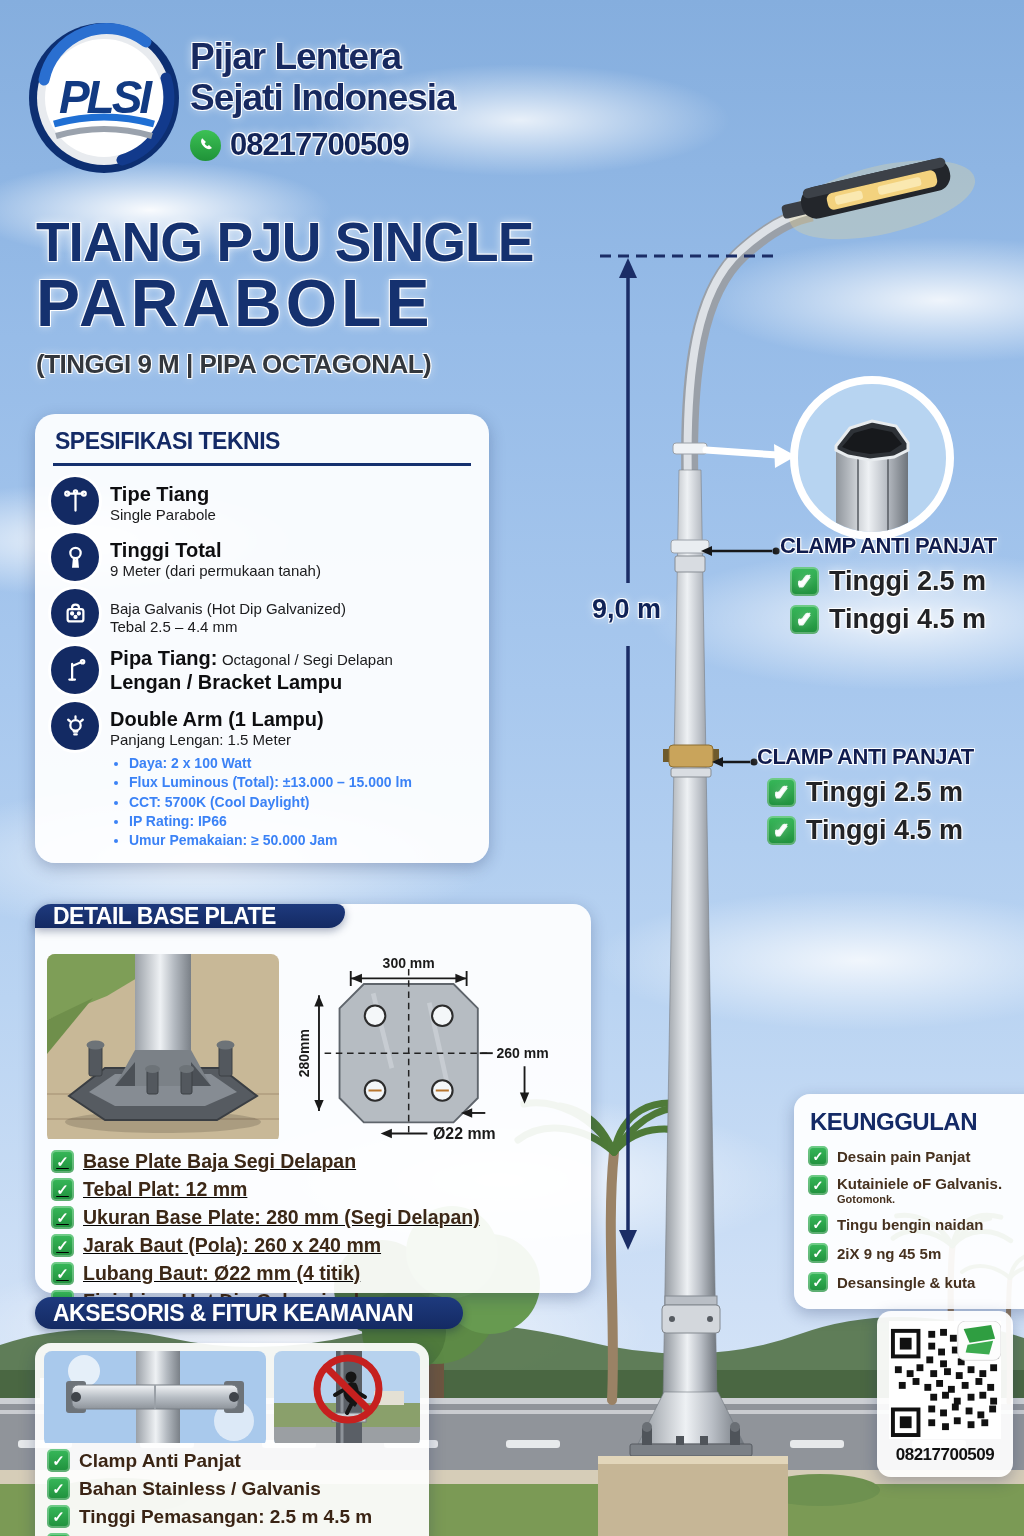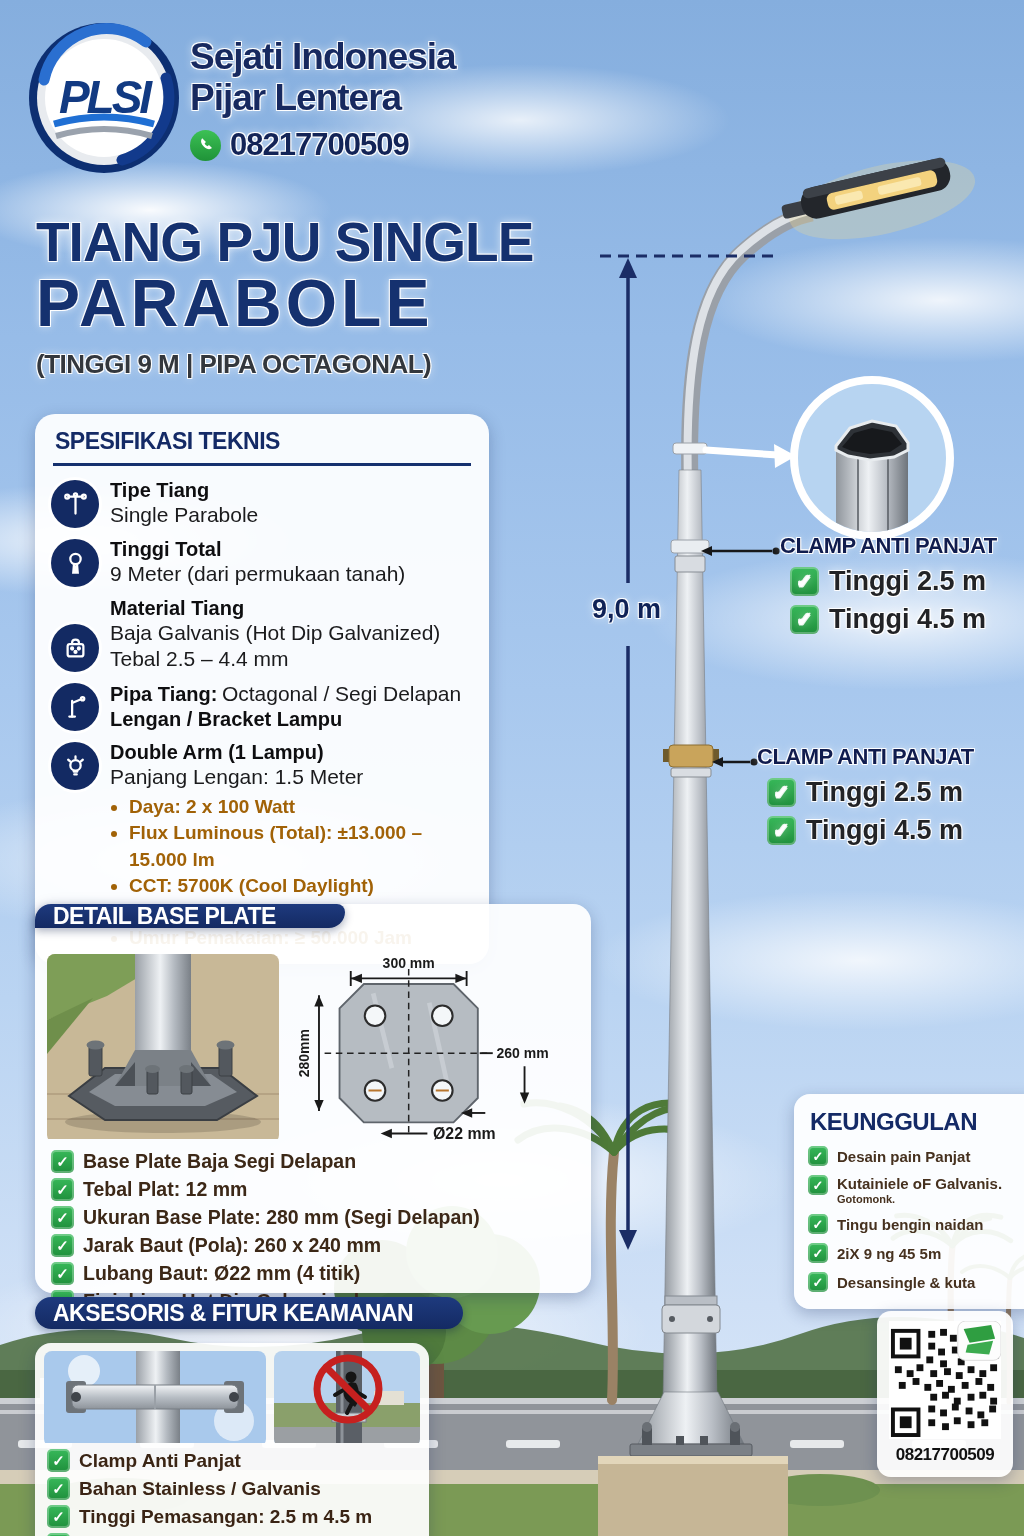--- a/index.html
+++ b/index.html
@@ -33,41 +33,41 @@
   .tsub{font-size:26px;font-weight:bold;color:#33373d;margin-top:12px;letter-spacing:-0.5px;}
   
   .card{position:absolute;background:rgba(255,255,255,.93);border-radius:20px;box-shadow:0 5px 16px rgba(20,40,90,.28);}
   .spec-card{left:35px;top:414px;width:422px;padding:12px 16px 10px 16px;}
   .spec-card h2{margin:2px 0 0 4px;font-size:23px;color:#142a66;letter-spacing:-0.5px;}
   .rule{border:none;border-top:3px solid #15306e;margin:8px 2px 11px 2px;}
   .spec-item{display:flex;gap:11px;margin-bottom:8px;align-items:flex-end;}
   .spec-ico{width:48px;height:48px;border-radius:50%;background:#132a63;flex:none;display:flex;align-items:center;justify-content:center;box-shadow:0 0 0 3px rgba(255,255,255,.9);}
   .spec-txt{padding-top:1px;}
   .spec-txt .t{font-weight:bold;font-size:20px;color:#0e0e10;line-height:1.2;}
-  .spec-txt .l{font-size:21px;color:#1b1b1d;line-height:1.24;}
+  .spec-txt .l{font-size:15px;color:#1b1b1d;line-height:1.24;}
   ul.bullets{margin:4px 0 2px 62px;padding-left:16px;}
-  ul.bullets li{font-size:19px;font-weight:bold;color:#a16207;line-height:1.38;}
+  ul.bullets li{font-size:14px;font-weight:bold;color:#3b82f6;line-height:1.38;}
   
   .callout{color:#101c4e;}
   .callout .ct{font-size:22px;font-weight:bold;letter-spacing:-0.5px;}
   .crow{display:flex;align-items:center;gap:10px;margin-top:7px;margin-left:10px;}
   .crow .lbl{font-size:27px;font-weight:bold;color:#222326;}
   .chk{display:inline-flex;align-items:center;justify-content:center;background:linear-gradient(180deg,#38b95a,#1f8f3c);border-radius:6px;color:#fff;flex:none;box-shadow:inset 0 0 0 2px rgba(255,255,255,.28);}
   .chk::after{content:"✓";font-weight:bold;}
   .chk.lg{width:29px;height:29px;font-size:19px;}
   .chk.md{width:23px;height:23px;font-size:15px;border-radius:5px;}
   .chk.sm{width:20px;height:20px;font-size:13px;border-radius:5px;}
   .height-label{left:592px;top:594px;font-size:27px;font-weight:bold;color:#0f2257;}
   
   .bp-card{left:35px;top:904px;width:556px;height:389px;border-radius:18px;}
   .bar{position:absolute;background:linear-gradient(180deg,#1e3a7e,#142a63);color:#fff;font-weight:bold;display:flex;align-items:center;padding:0 18px;box-shadow:0 3px 8px rgba(10,25,70,.35);}
   .bp-bar{left:0;top:0;width:274px;height:24px;border-radius:16px 8px 16px 0;font-size:23px;letter-spacing:-0.5px;}
   .bp-photos{position:absolute;left:12px;top:50px;display:flex;gap:10px;align-items:center;}
   .photo{border-radius:8px;overflow:hidden;flex:none;}
-  .bp-list{position:absolute;left:16px;top:246px;right:12px;}
+  .bp-list{position:absolute;left:16px;top:246px;right:12px;text-decoration:underline;}
   .bp-list .crow,.ak-list .crow{margin:0 0 5px 0;gap:9px;}
   .bp-list .lbl{font-size:19.5px;font-weight:bold;color:#3c2817;}
   
   .ku-card{left:794px;top:1094px;width:226px;padding:12px 12px 8px 14px;border-radius:16px;}
   .ku-card h2{margin:2px 0 10px 2px;font-size:24px;color:#142a66;letter-spacing:-0.5px;}
   .ku-row{display:flex;gap:9px;margin-bottom:9px;align-items:flex-start;}
   .ku-row .lbl{font-size:15px;font-weight:bold;color:#46311f;line-height:1.15;padding-top:2px;}
   .ku-row .sub{font-size:11px;font-weight:bold;color:#46311f;}
   
   .ak-bar{left:35px;top:1297px;width:392px;height:32px;border-radius:16px;font-size:23px;letter-spacing:-0.5px;}
@@ -243,22 +243,22 @@
     <circle cx="78" cy="78" r="67" fill="#e8ebef"></circle>
     <circle cx="78" cy="78" r="59" fill="#ffffff"></circle>
     <path d="M18,60 A64,64 0 0 1 120,22" stroke="#2a6fd0" stroke-width="11" fill="none" stroke-linecap="round"></path>
     <path d="M140,58 A66,66 0 0 1 96,140" stroke="#123a8c" stroke-width="11" fill="none" stroke-linecap="round"></path>
     <text x="78" y="93" text-anchor="middle" font-size="46" font-weight="bold" font-style="italic" fill="#123a82" letter-spacing="-3">PLSI</text>
     <path d="M28,104 Q78,90 128,104" stroke="#1f6fd4" stroke-width="7" fill="none"></path>
     <path d="M30,116 Q78,102 126,116" stroke="#9aa2ad" stroke-width="6" fill="none"></path>
   </svg>
 
   <div class="abs brand-text halo" style="z-index:3;">
+    <div class="b">Pijar Lentera</div>
     <div class="b">Sejati Indonesia</div>
-    <div class="b">Pijar Lentera</div>
     <div class="phone-row">
       <span class="phone-badge">
         <svg width="18" height="18" viewBox="0 0 24 24">
             <path d="M7 3 C4.5 5.5 5 10 9 14 C13 18 17.5 18.5 20 16 L16 12 L13.8 13.6 C12 12.8 10.8 11.6 10.2 9.8 L12 8 Z" fill="#fff"></path>
           </svg>
       </span>
       <span class="phone-num">08217700509</span>
     </div>
   </div>
 
@@ -331,21 +331,20 @@
       <span class="spec-ico">
         <svg width="27" height="27" viewBox="0 0 24 24" fill="none" stroke="#fff" stroke-width="2" stroke-linecap="round">
           <rect x="5" y="8" width="14" height="11" rx="2"></rect>
             <path d="M9 8 V6.5 C9 5 10.3 4 12 4 C13.7 4 15 5 15 6.5 V8"></path>
           <circle cx="9" cy="12" r="0.9" fill="#fff"></circle>
             <circle cx="12" cy="15" r="0.9" fill="#fff"></circle>
             <circle cx="15" cy="12" r="0.9" fill="#fff"></circle>
         </svg>
       </span>
       <div class="spec-txt">
-        <div class="t">Material Tiang</div>
         <div class="l">Baja Galvanis (Hot Dip Galvanized)</div>
         <div class="l">Tebal 2.5 – 4.4 mm</div>
       </div>
     </div>
 
     <div class="spec-item">
       <span class="spec-ico">
         <svg width="27" height="27" viewBox="0 0 24 24" fill="none" stroke="#fff" stroke-width="2" stroke-linecap="round">
           <path d="M9 20 V6"></path>
             <path d="M9 8 L17.5 4.5"></path>

